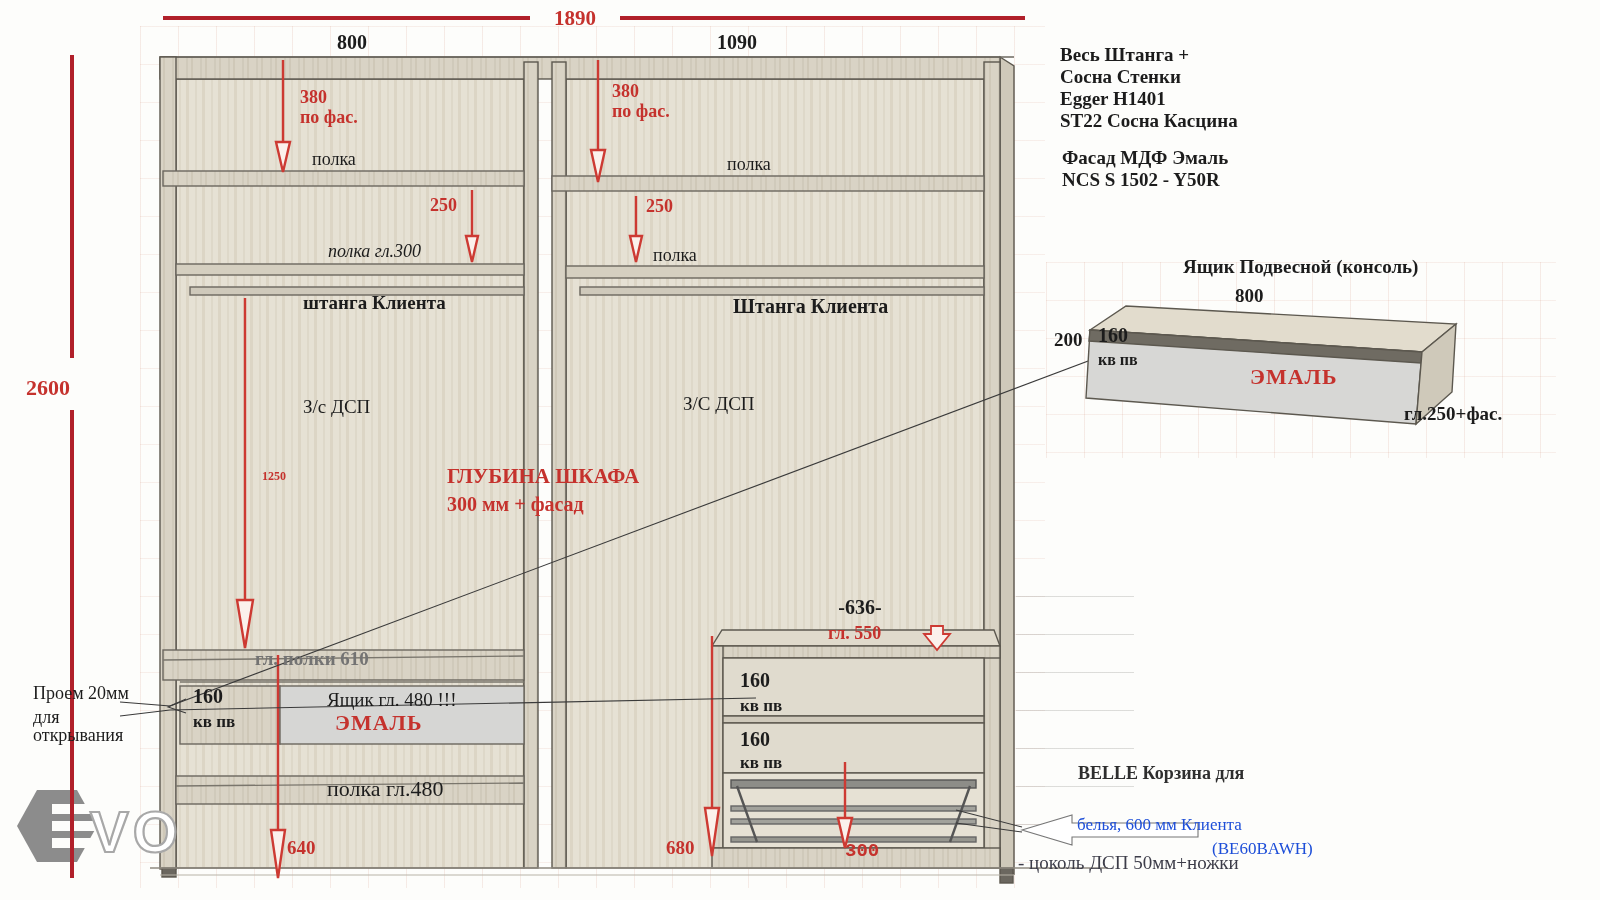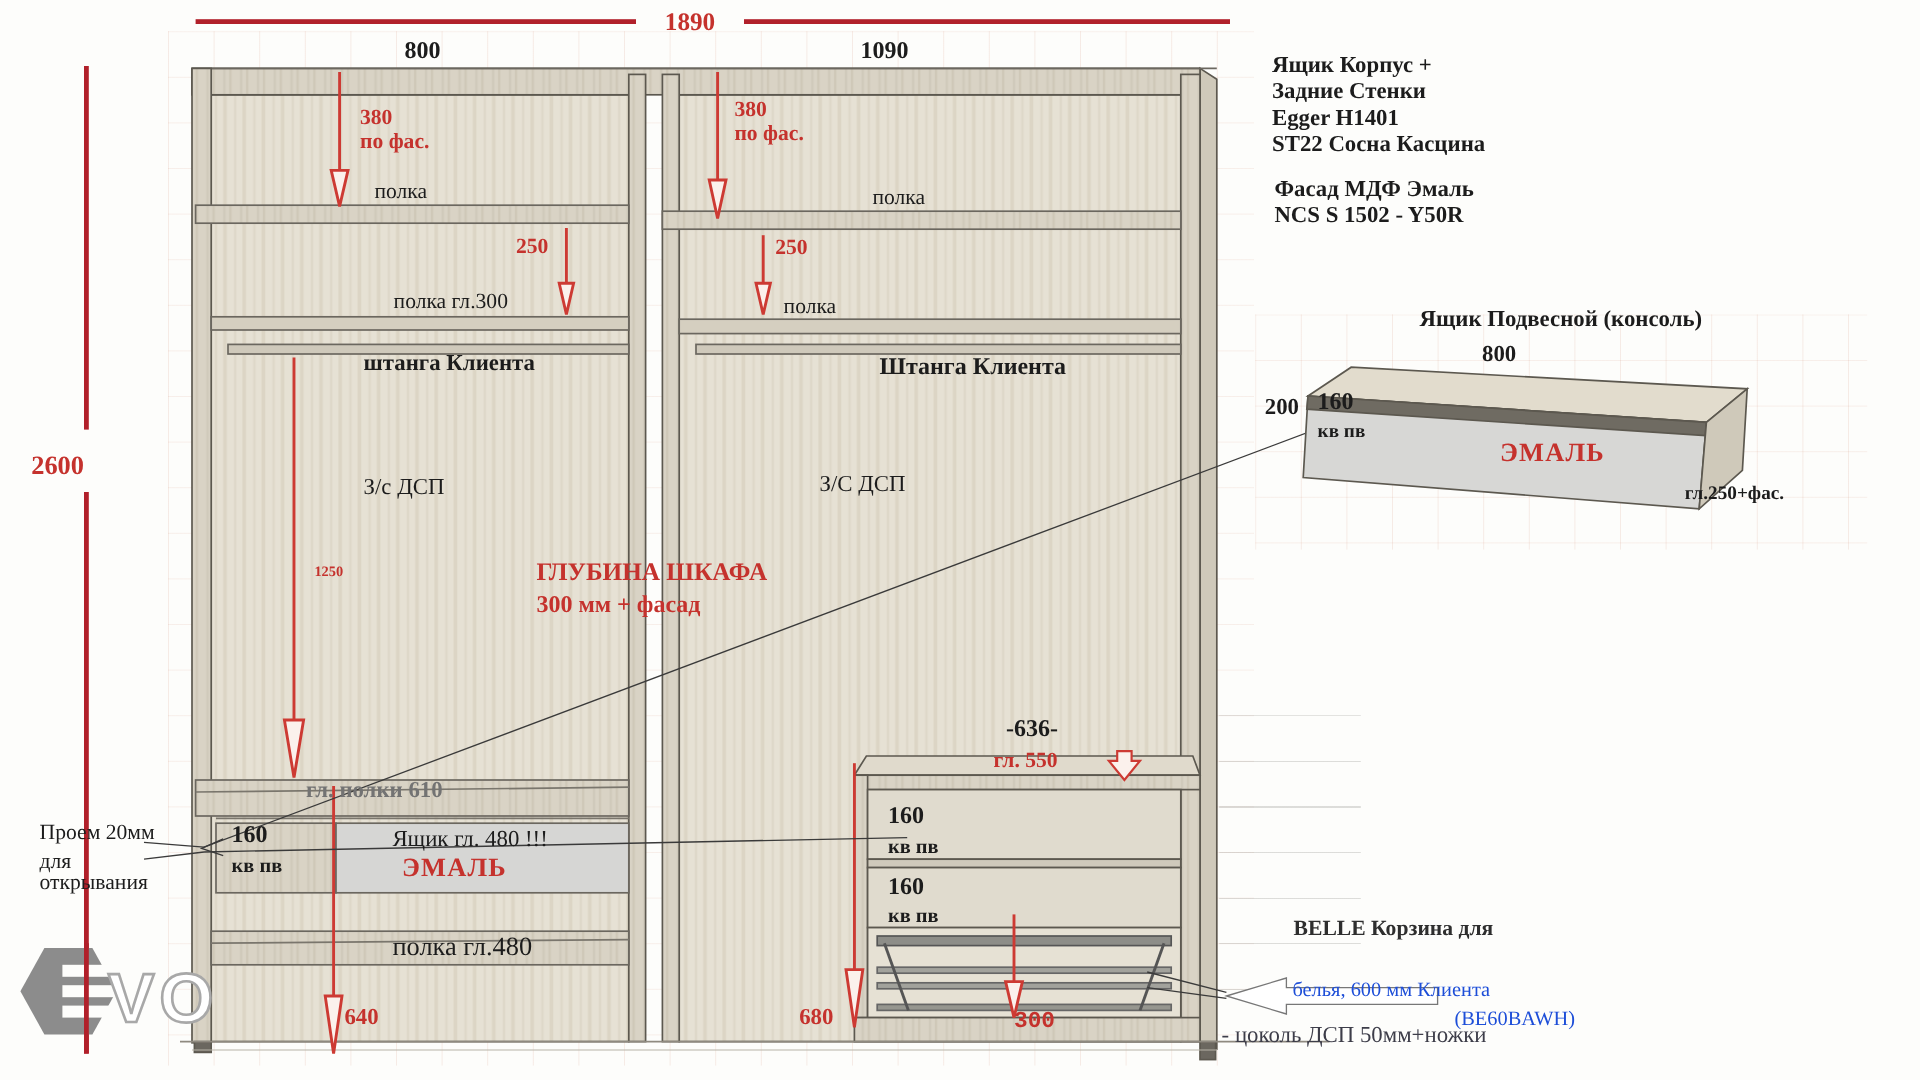--- a/index.html
+++ b/index.html
@@ -164,21 +164,21 @@
 
   <div class="lbl red ctr" style="left:575px;top:8px;font-size:21px;">1890</div>
   <div class="lbl b ctr" style="left:352px;top:32px;font-size:20px;">800</div>
   <div class="lbl b ctr" style="left:737px;top:32px;font-size:20px;">1090</div>
   <div class="lbl red" style="left:26px;top:377px;font-size:22px;">2600</div>
 
   <div class="lbl red" style="left:300px;top:88px;font-size:18px;">380</div>
   <div class="lbl red" style="left:300px;top:108px;font-size:18px;">по фас.</div>
   <div class="lbl" style="left:312px;top:150px;font-size:18px;">полка</div>
   <div class="lbl red" style="left:430px;top:196px;font-size:18px;">250</div>
-  <div class="lbl" style="left:328px;top:242px;font-size:18px;">полка гл.300</div>
+  <div class="lbl" style="left:328px;top:242px;font-size:18px;font-style:italic;">полка гл.300</div>
   <div class="lbl b" style="left:303px;top:293px;font-size:19px;">штанга Клиента</div>
   <div class="lbl" style="left:303px;top:397px;font-size:19px;">З/с ДСП</div>
   <div class="lbl red" style="left:262px;top:430px;font-size:12px;margin-top:40px;">1250</div>
   <div class="lbl red2" style="left:255px;top:649px;font-size:19px;">гл. полки 610</div>
   <div class="lbl b" style="left:193px;top:686px;font-size:20px;">160</div>
   <div class="lbl b" style="left:193px;top:713px;font-size:17px;">кв пв</div>
   <div class="lbl" style="left:327px;top:690px;font-size:19px;">Ящик гл. 480 !!!</div>
   <div class="lbl red" style="left:335px;top:712px;font-size:22px;letter-spacing:1px;">ЭМАЛЬ</div>
   <div class="lbl" style="left:327px;top:778px;font-size:22px;text-align:right;">полка гл.480</div>
   <div class="lbl red" style="left:287px;top:838px;font-size:19px;">640</div>
@@ -200,34 +200,34 @@
 
   <div class="lbl b ctr" style="left:860px;top:597px;font-size:20px;">-636-</div>
   <div class="lbl red" style="left:828px;top:624px;font-size:18px;">гл. 550</div>
   <div class="lbl b" style="left:740px;top:670px;font-size:20px;">160</div>
   <div class="lbl b" style="left:740px;top:697px;font-size:17px;">кв пв</div>
   <div class="lbl b" style="left:740px;top:729px;font-size:20px;">160</div>
   <div class="lbl b" style="left:740px;top:754px;font-size:17px;">кв пв</div>
   <div class="lbl red" style="left:666px;top:838px;font-size:19px;">680</div>
   <div class="lbl red" style="left:845px;top:842px;font-size:19px;font-family:Liberation Mono, monospace;">300</div>
 
-  <div class="lbl b" style="left:1060px;top:45px;font-size:19px;">Ящик Корпус +</div>
-  <div class="lbl b" style="left:1060px;top:67px;font-size:19px;">Задние Стенки</div>
+  <div class="lbl b" style="left:1060px;top:45px;font-size:19px;">Весь Штанга +</div>
+  <div class="lbl b" style="left:1060px;top:67px;font-size:19px;">Сосна Стенки</div>
   <div class="lbl b" style="left:1060px;top:89px;font-size:19px;">Egger H1401</div>
   <div class="lbl b" style="left:1060px;top:111px;font-size:19px;">ST22  Сосна Касцина</div>
   <div class="lbl b" style="left:1062px;top:148px;font-size:19px;">Фасад МДФ Эмаль</div>
   <div class="lbl b" style="left:1062px;top:170px;font-size:19px;">NCS S   1502 - Y50R</div>
 
   <div class="lbl b" style="left:1183px;top:257px;font-size:19px;">Ящик Подвесной (консоль)</div>
   <div class="lbl b" style="left:1235px;top:286px;font-size:19px;">800</div>
   <div class="lbl b" style="left:1054px;top:330px;font-size:19px;">200</div>
   <div class="lbl b" style="left:1098px;top:325px;font-size:20px;">160</div>
   <div class="lbl b" style="left:1098px;top:352px;font-size:16px;">кв пв</div>
   <div class="lbl red" style="left:1250px;top:366px;font-size:22px;letter-spacing:1px;">ЭМАЛЬ</div>
-  <div class="lbl b" style="left:1404px;top:404px;font-size:16px;">гл.250+фас.</div>
+  <div class="lbl b" style="left:1404px;top:404px;font-size:19px;">гл.250+фас.</div>
 
   <div class="lbl b" style="left:1078px;top:764px;font-size:18px;color:#2e2e2e;">BELLE Корзина для</div>
   <div class="lbl gray" style="left:1077px;top:788px;font-size:17px;">белья, 600 мм Клиента</div>
   <div class="lbl gray" style="left:1212px;top:812px;font-size:17px;">(BE60BAWH)</div>
 
   <div class="lbl" style="left:1018px;top:853px;font-size:19px;color:#3d3d49;">- цоколь ДСП 50мм+ножки</div>
 
 </div>
 
 </body></html>

